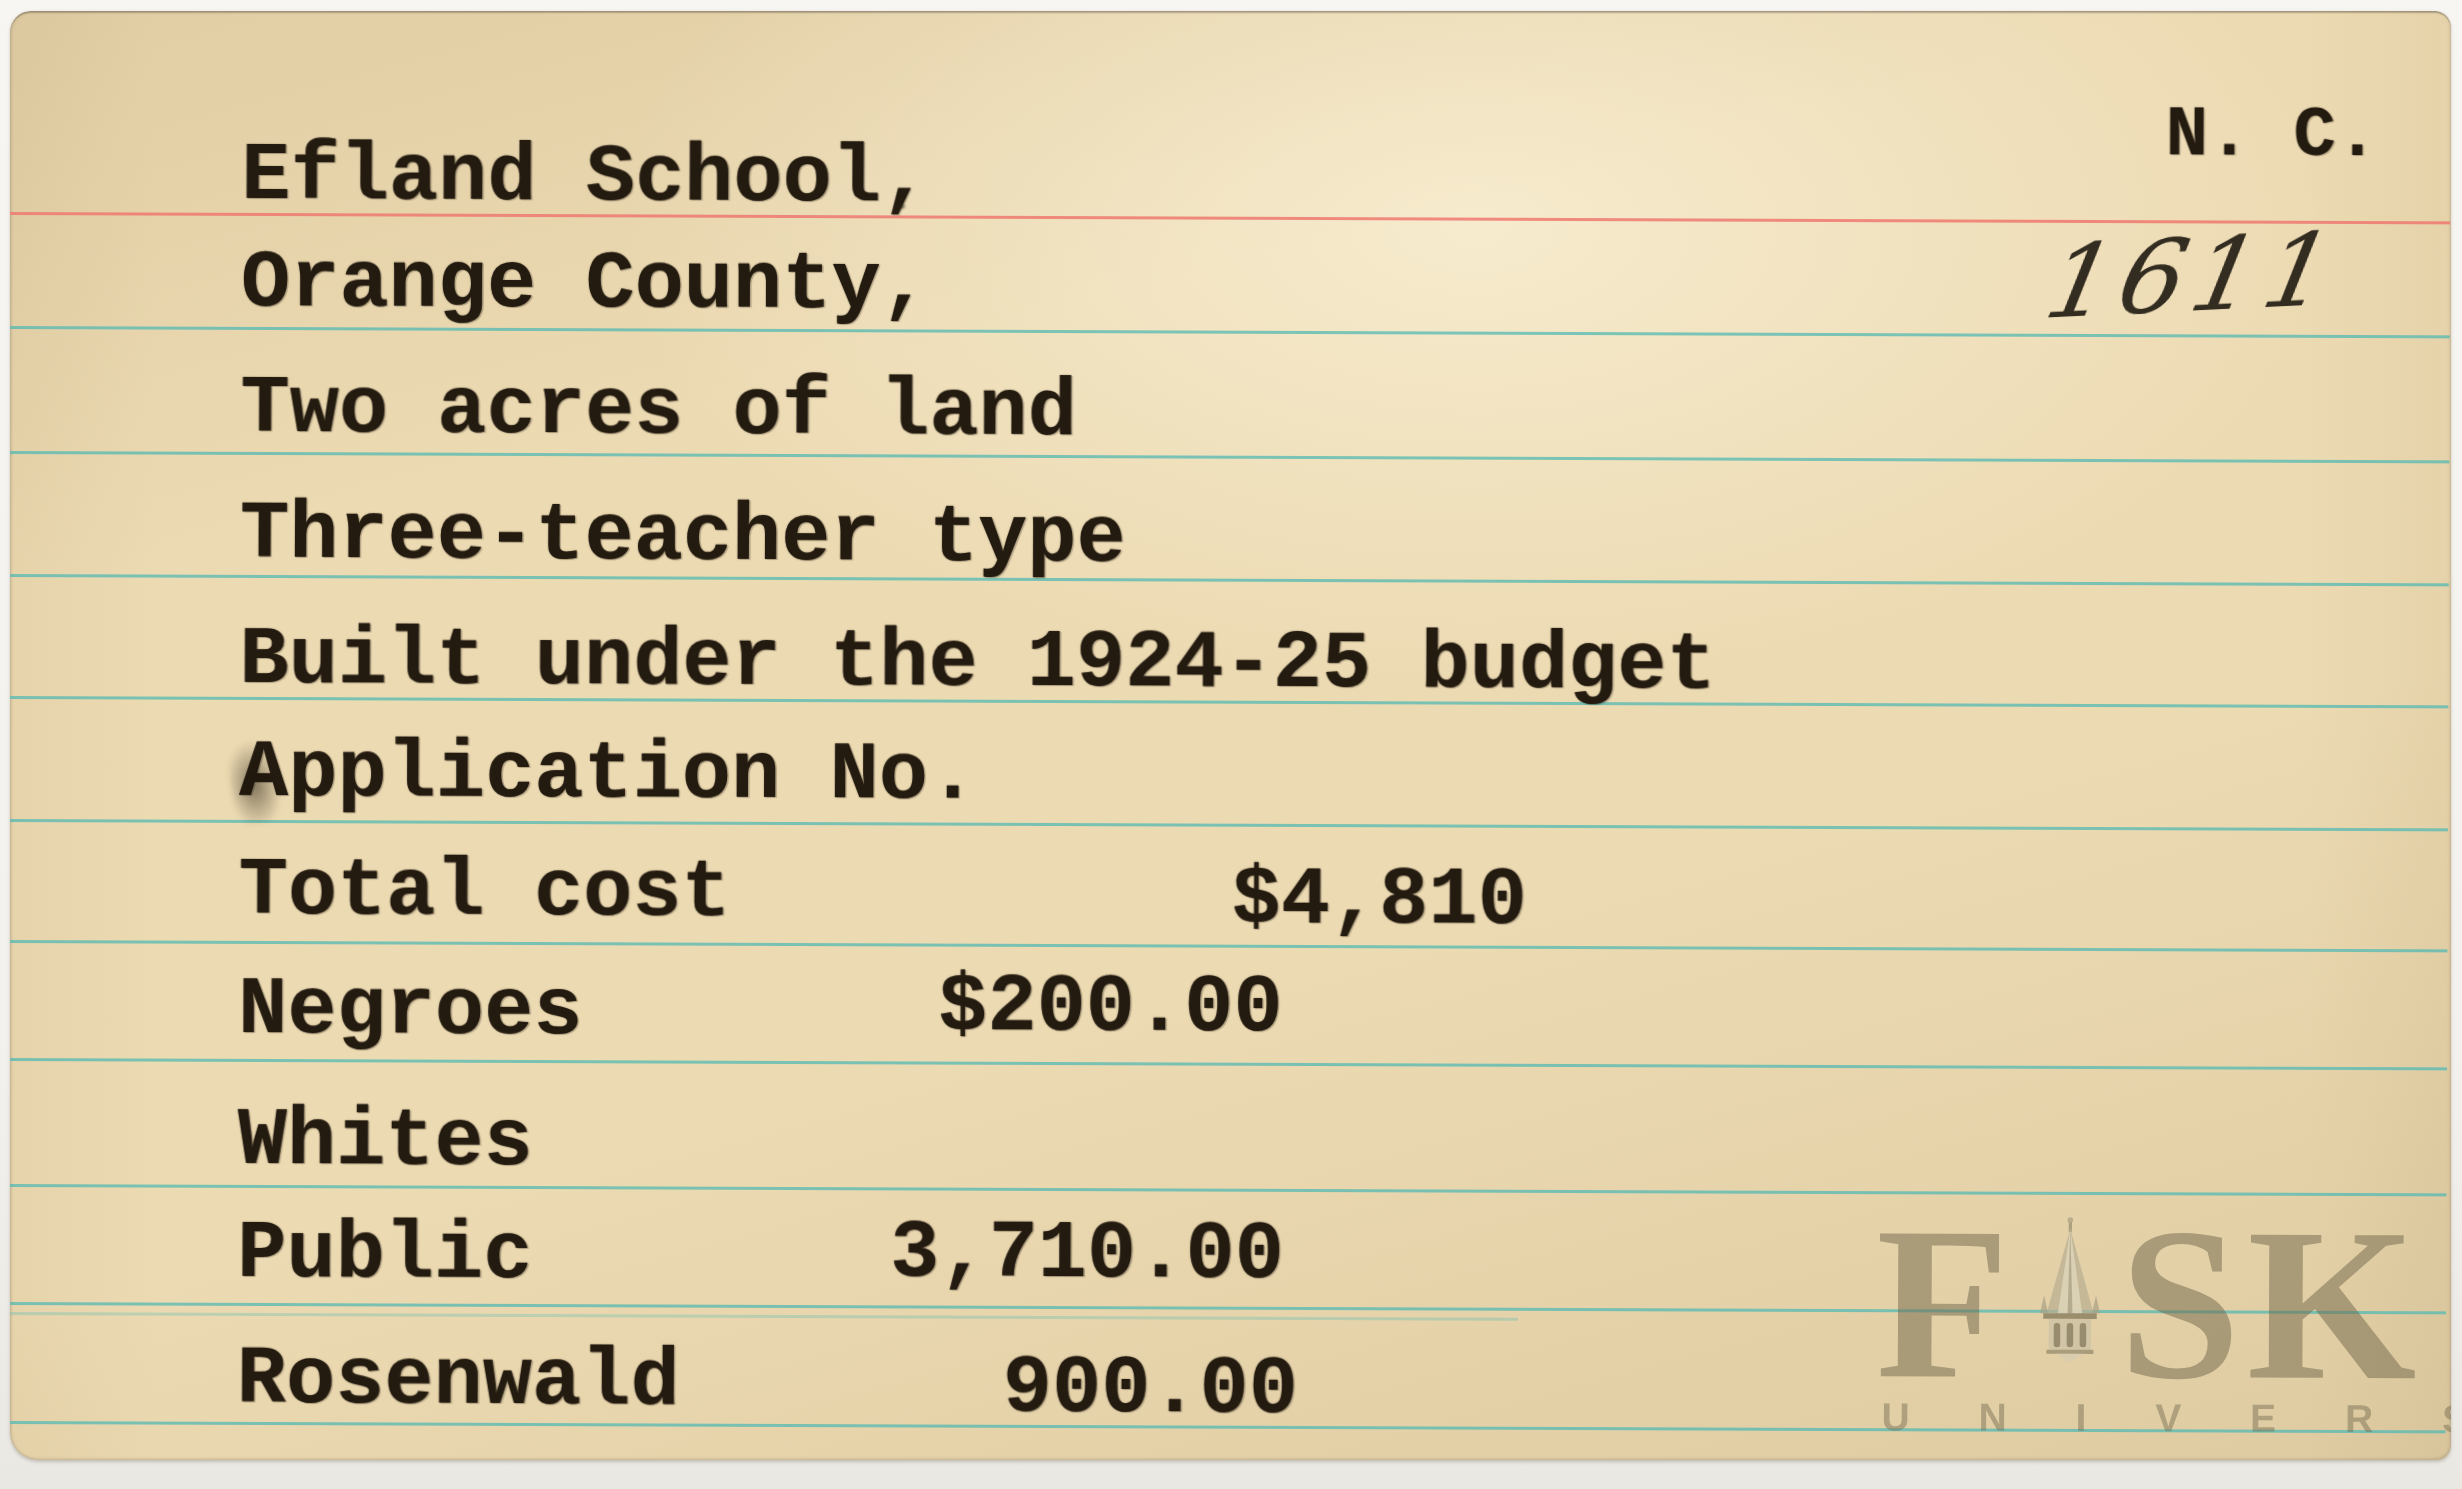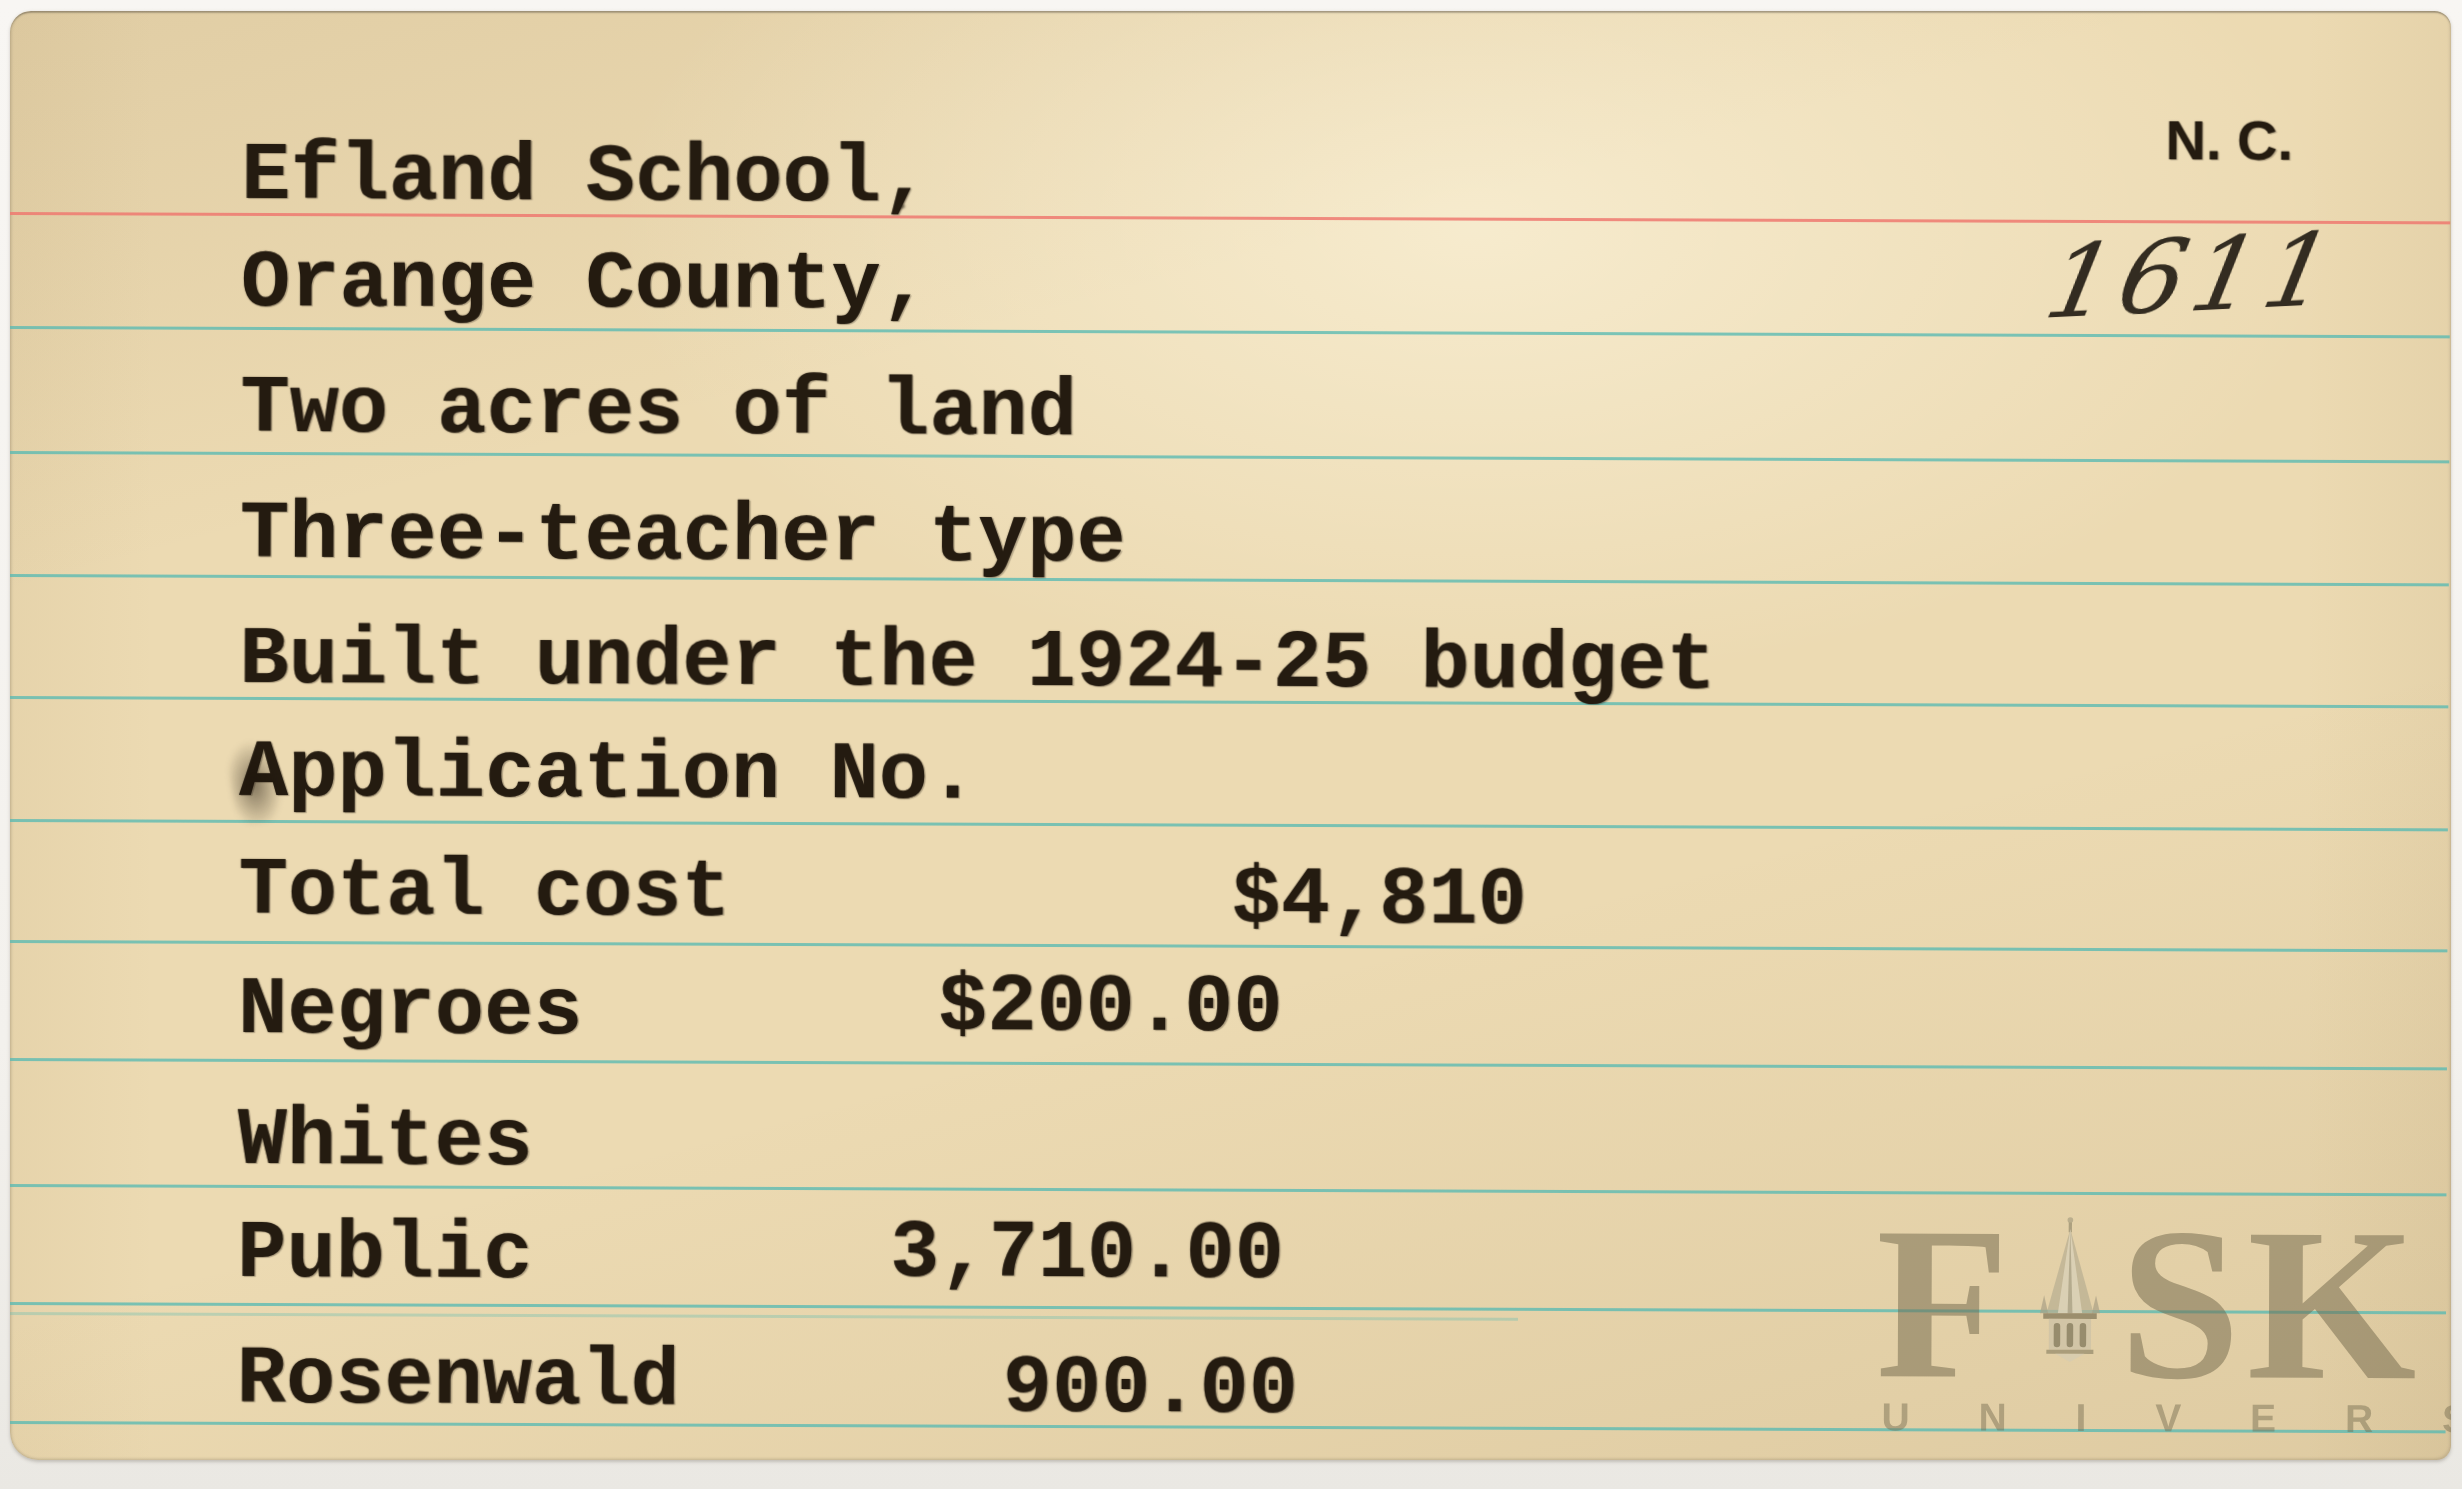--- a/index.html
+++ b/index.html
@@ -36,22 +36,22 @@
   .r0{top:124px}.r1{top:231px;transform:rotate(-.06deg)}.r2{top:357px}.r3{top:483px;transform:rotate(.05deg)}
   .r4{top:608px}.r5{top:721px}.r6{top:839px}.r7{top:958px;transform:rotate(-.05deg)}
   .r8{top:1089px}.r9{top:1202px}.r10{top:1328px;transform:rotate(.06deg)}
   .val{position:absolute;top:0;}
   .v5{left:1140px;top:-3.3px}
   .v6{left:993px;top:4.9px}
   .v7{left:700px;top:-4.9px}
   .v9{left:653px;top:-3.3px}
   .v10{left:766px;top:4.9px}
   
-  .nc{position:absolute;left:2156px;top:93px;font-family:Liberation Sans, sans-serif;
-      font-weight:700;font-size:56px;line-height:1;color:#241b10;white-space:pre;
+  .nc{position:absolute;left:2156px;top:81px;font-family:Liberation Mono, monospace;
+      font-weight:700;font-size:71px;line-height:1;color:#241b10;white-space:pre;
       text-shadow:0 0 1.6px rgba(36,27,16,.5), 1.6px 0.8px 0.8px rgba(36,27,16,.2);filter:blur(0.3px);}
   
   .hand{position:absolute;left:2041px;top:205px;font-family:"DejaVu Serif","Liberation Serif",serif;
         font-style:italic;font-weight:400;font-size:102px;line-height:1;color:#332c21;
         letter-spacing:6.6px;transform:skewX(-14deg) rotate(-3deg);
         text-shadow:0 0 0.8px rgba(45,38,28,.6);filter:blur(0.2px);}
   
   .smudge{position:absolute;left:223px;top:726px;width:52px;height:85px;
           background:radial-gradient(ellipse at 45% 55%, rgba(26,18,9,.5), rgba(26,18,9,0) 68%);
           filter:blur(2.5px);transform:rotate(-9deg);}

